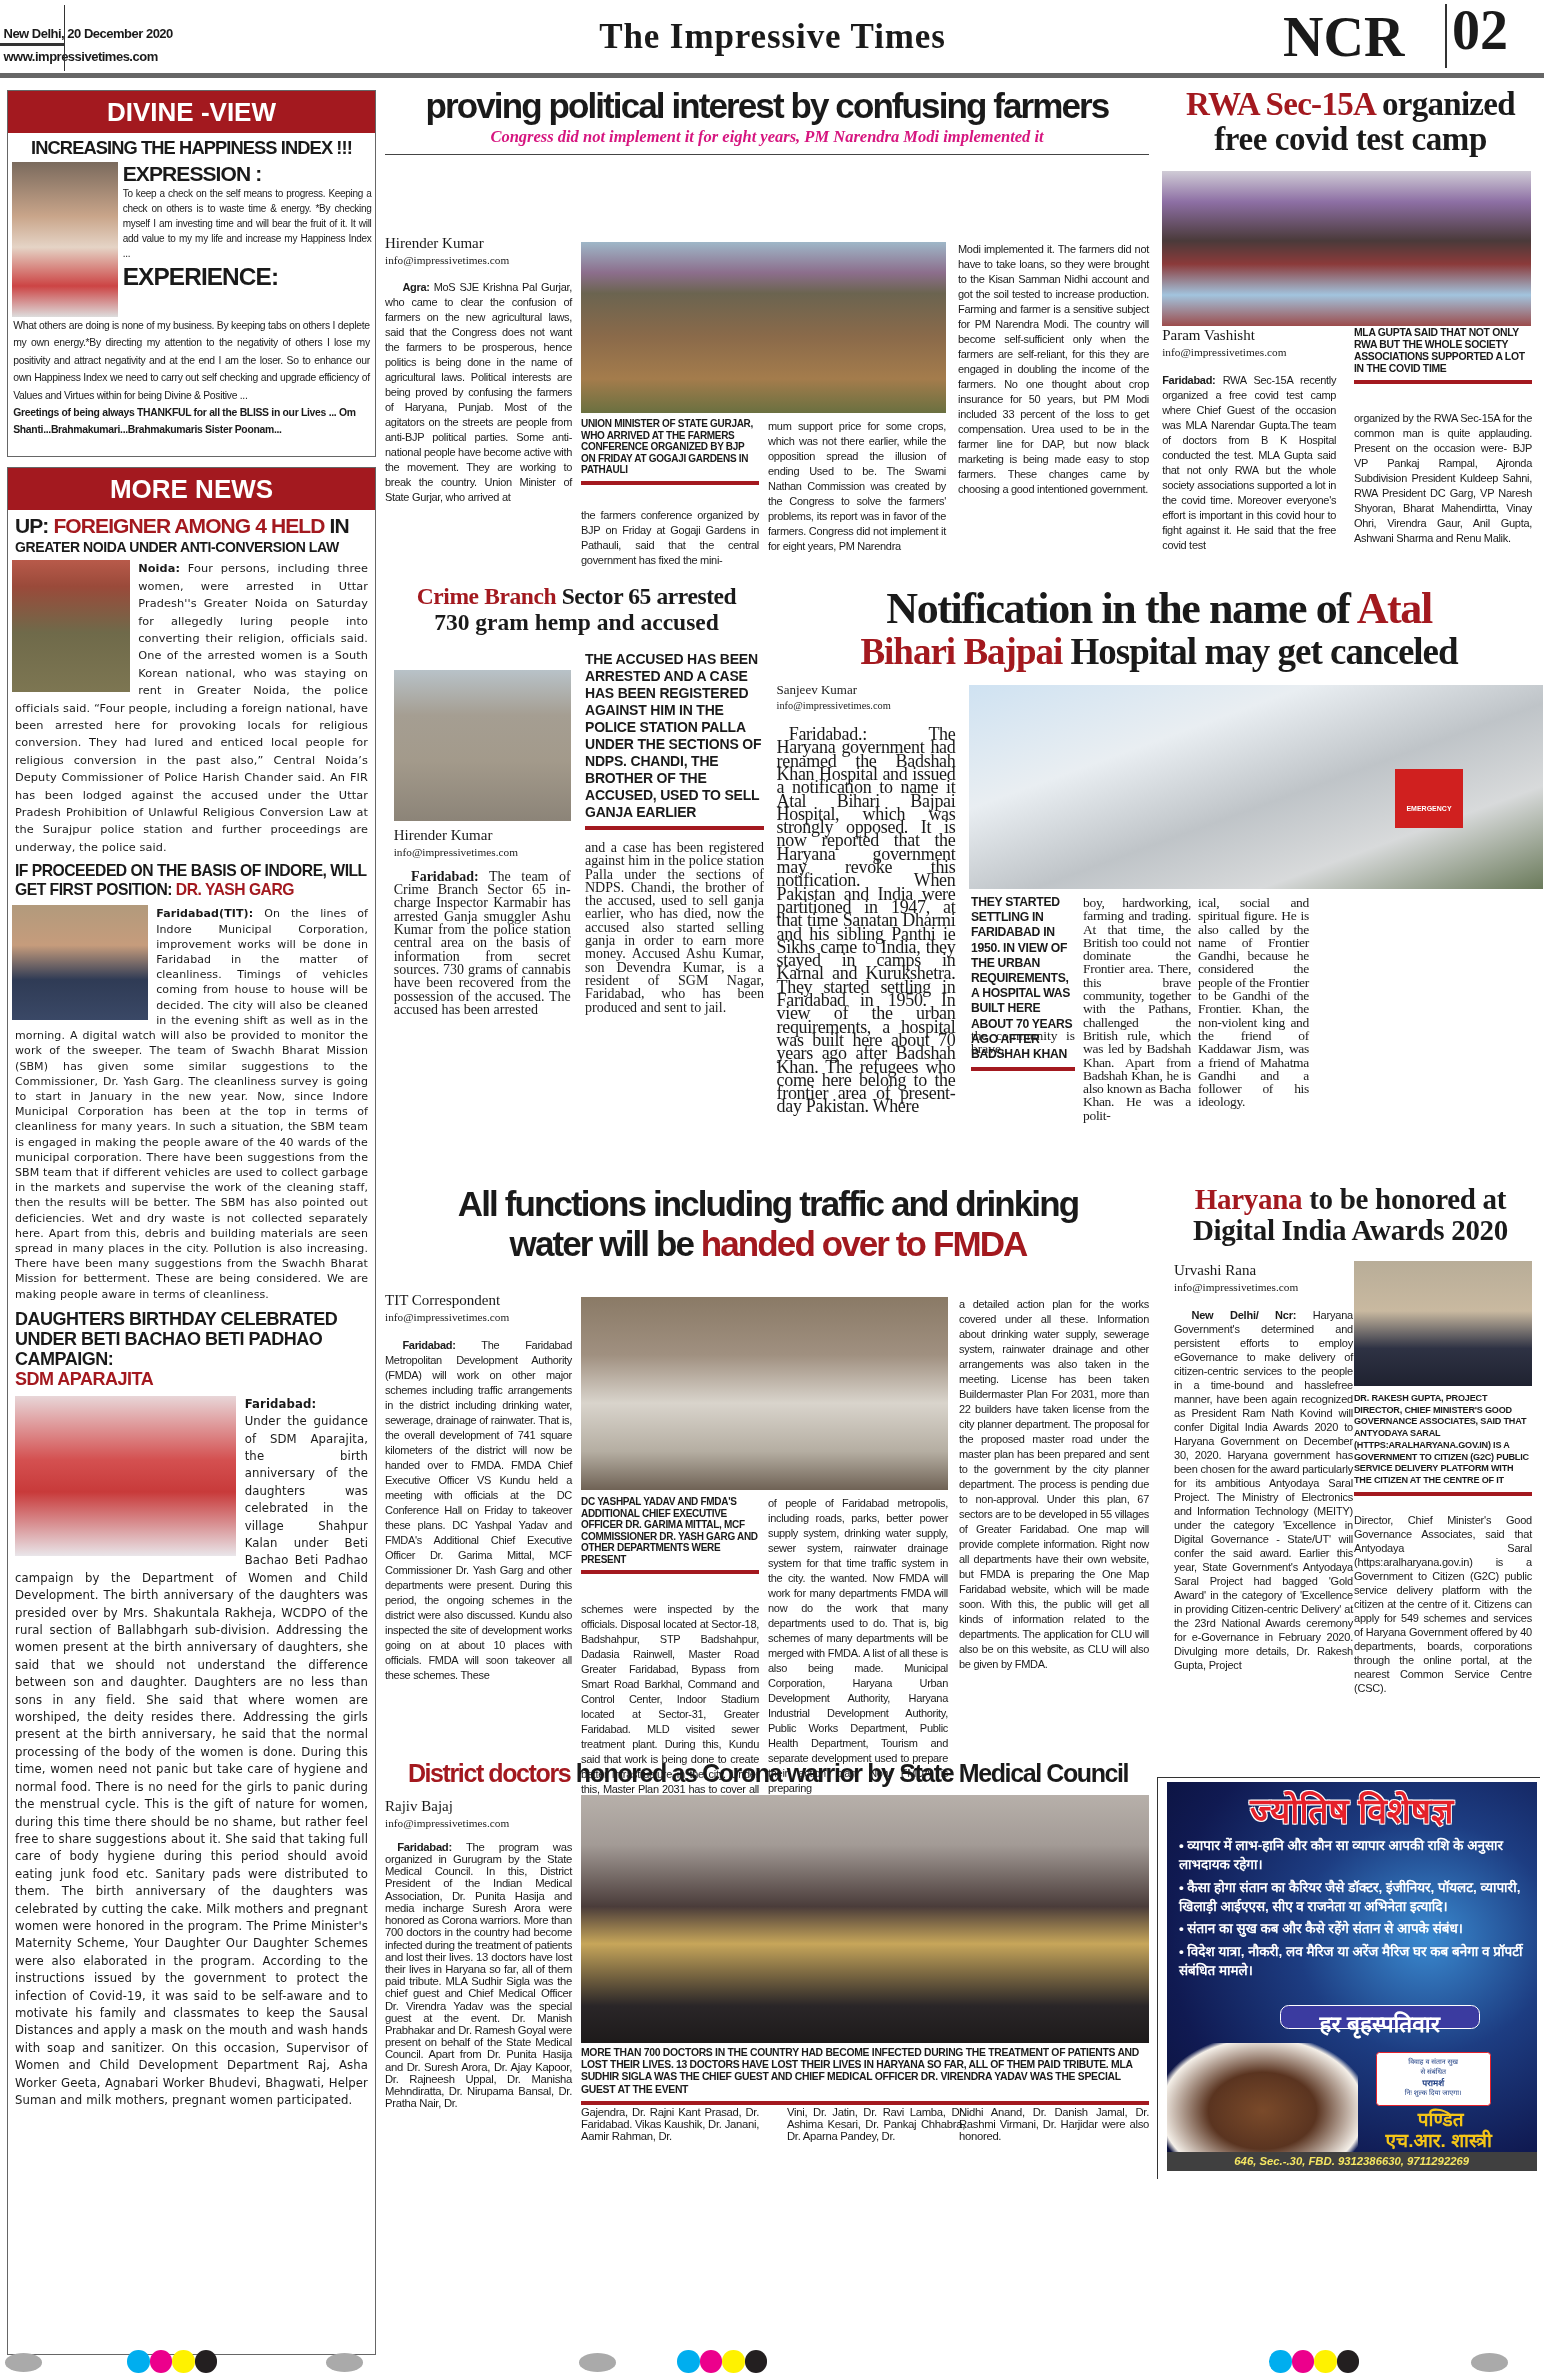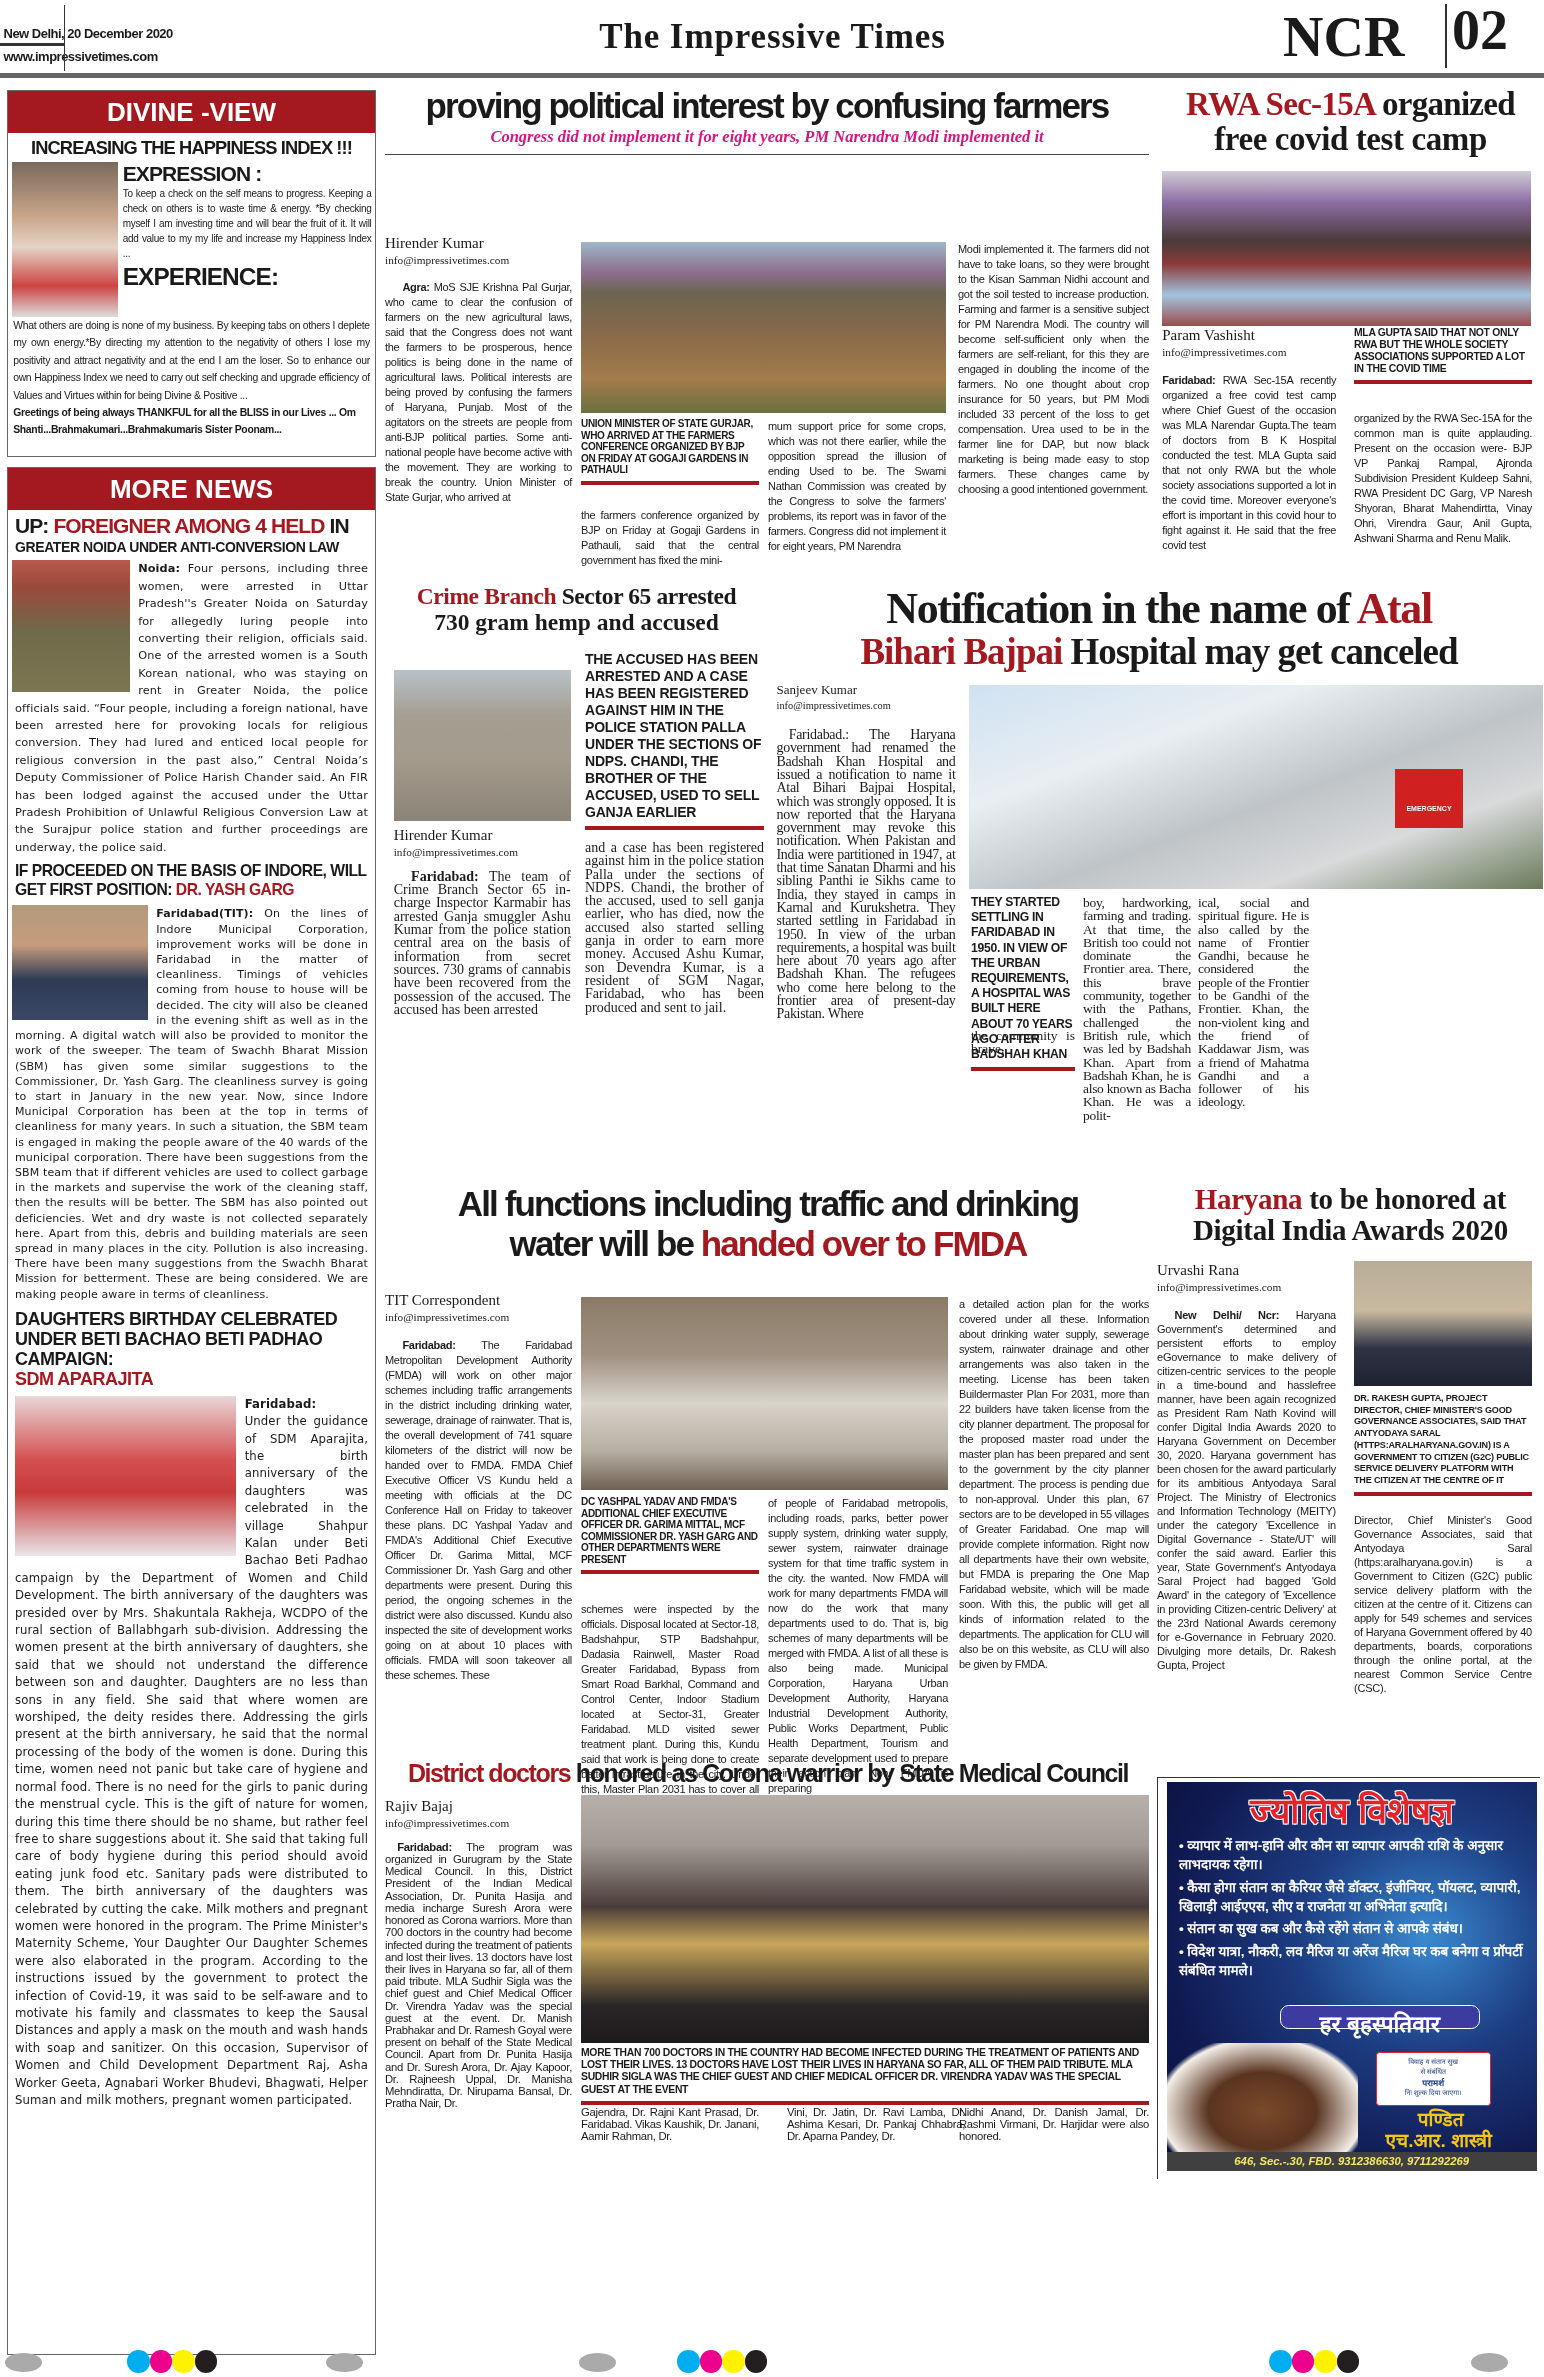--- a/index.html
+++ b/index.html
@@ -154,21 +154,21 @@
     <span>Notification in the name of </span><span class="red">Atal</span>
   </div>
   <div class="serif" style="font-weight:bold;font-size:37px;line-height:40px;text-align:center;letter-spacing:-1px;white-space:nowrap">
     <span class="red">Bihari Bajpai</span><span> Hospital may get canceled</span>
   </div>
   <div class="abs" style="left:3.5px;top:97px;width:179px">
     <div class="byline">
       <span class="n" style="font-size:13px">Sanjeev Kumar</span>
       <span class="e" style="font-size:10.4px">info@impressivetimes.com</span>
     </div>
-    <div class="body-sr" style="margin-top:17.4px;font-size:14px;line-height:13.3px;text-indent:12.2px;letter-spacing:-0.3px">
+    <div class="body-sr" style="margin-top:17.4px;font-size:18px;line-height:13.3px;text-indent:12.2px;letter-spacing:-0.3px">
       <span>Faridabad.:</span><span> The Haryana government had renamed the Badshah Khan Hospital and issued a notification to name it Atal Bihari Bajpai Hospital, which was strongly opposed. It is now reported that the Haryana government may revoke this notification. When Pakistan and India were partitioned in 1947, at that time Sanatan Dharmi and his sibling Panthi ie Sikhs came to India, they stayed in camps in Karnal and Kurukshetra. They started settling in Faridabad in 1950. In view of the urban requirements, a hospital was built here about 70 years ago after Badshah Khan. The refugees who come here belong to the frontier area of present-day Pakistan. Where</span>
     </div>
   </div>
   <div class="abs photo" style="left:196px;top:100px;width:574px;height:204px;background:linear-gradient(160deg,#cfe2f2 0%,#e9eef2 30%,#bfc4c8 55%,#d8dadb 75%,#6a7a5a 100%)">
     <div class="abs" style="left:426px;top:84px;width:68px;height:59px;background:#d0201f;color:#fff;font-size:7px;font-weight:bold;display:flex;align-items:flex-end;justify-content:center;padding-bottom:15.7px">
       <span>EMERGENCY</span>
     </div>
   </div>
   <div class="abs caption" style="left:198px;top:310px;width:104px;font-size:12.2px;line-height:15.2px;letter-spacing:-0.3px">THEY STARTED SETTLING IN FARIDABAD IN 1950. IN VIEW OF THE URBAN REQUIREMENTS, A HOSPITAL WAS BUILT HERE ABOUT 70 YEARS AGO AFTER BADSHAH KHAN</div>
   <div class="abs body-sr" style="left:198px;top:444px;width:104px;font-size:13.5px;line-height:13.3px">the community is brave,</div>
@@ -195,21 +195,21 @@
   <div class="abs body-s" style="left:196px;top:418px;width:178px">schemes were inspected by the officials. Disposal located at Sector-18, Badshahpur, STP Badshahpur, Dadasia Rainwell, Master Road Greater Faridabad, Bypass from Smart Road Barkhal, Command and Control Center, Indoor Stadium located at Sector-31, Greater Faridabad. MLD visited sewer treatment plant. During this, Kundu said that work is being done to create better infrastructure in the city. Under this, Master Plan 2031 has to cover all the needs</div>
   <div class="abs body-s" style="left:383px;top:312px;width:180px">of people of Faridabad metropolis, including roads, parks, better power supply system, drinking water supply, sewer system, rainwater drainage system for that time traffic system in the city. the wanted. Now FMDA will work for many departments FMDA will now do the work that many departments used to do. That is, big schemes of many departments will be merged with FMDA. A list of all these is also being made. Municipal Corporation, Haryana Urban Development Authority, Haryana Industrial Development Authority, Public Works Department, Public Health Department, Tourism and separate development used to prepare their action plan. Now FMDA is preparing</div>
   <div class="abs body-s" style="left:574px;top:113px;width:190px">a detailed action plan for the works covered under all these. Information about drinking water supply, sewerage system, rainwater drainage and other arrangements was also taken in the meeting. License has been taken Buildermaster Plan For 2031, more than 22 builders have taken license from the city planner department. The proposal for the proposed master road under the master plan has been prepared and sent to the government by the city planner department. The process is pending due to non-approval. Under this plan, 67 sectors are to be developed in 55 villages of Greater Faridabad. One map will provide complete information. Right now all departments have their own website, but FMDA is preparing the One Map Faridabad website, which will be made soon. With this, the public will get all kinds of information related to the departments. The application for CLU will also be on this website, as CLU will also be given by FMDA.</div>
 </div>
 
 <div class="abs" style="left:1157px;top:1184px;width:387px;height:557px">
   <div class="serif" style="font-weight:bold;font-size:29px;line-height:31px;text-align:center;white-space:nowrap;letter-spacing:-0.3px">
     <span class="red">Haryana</span><span> to be honored at</span>
   </div>
   <div class="serif" style="font-weight:bold;font-size:29px;line-height:31px;text-align:center;letter-spacing:-0.3px">Digital India Awards 2020</div>
-  <div class="abs" style="left:0;top:78px;width:179px">
+  <div class="abs" style="left:17px;top:78px;width:179px">
     <div class="byline">
       <span class="n">Urvashi Rana</span>
       <span class="e">info@impressivetimes.com</span>
     </div>
     <div class="body-s" style="margin-top:15.7px;font-size:11px;line-height:14px;letter-spacing:-0.2px;text-indent:17.4px">
       <b>New Delhi/ Ncr:</b><span> Haryana Government's determined and persistent efforts to employ eGovernance to make delivery of citizen-centric services to the people in a time-bound and hasslefree manner, have been again recognized as President Ram Nath Kovind will confer Digital India Awards 2020 to Haryana Government on December 30, 2020. Haryana government has been chosen for the award particularly for its ambitious Antyodaya Saral Project. The Ministry of Electronics and Information Technology (MEITY) under the category 'Excellence in Digital Governance - State/UT' will confer the said award. Earlier this year, State Government's Antyodaya Saral Project had bagged 'Gold Award' in the category of 'Excellence in providing Citizen-centric Delivery' at the 23rd National Awards ceremony for e-Governance in February 2020. Divulging more details, Dr. Rakesh Gupta, Project</span>
     </div>
   </div>
   <div class="abs photo" style="left:197px;top:77px;width:178px;height:125px;background:linear-gradient(180deg,#b8ad98 0%,#c9b9a0 40%,#2e3244 70%,#1f2230 100%)"></div>
   <div class="abs caption" style="left:197px;top:209px;width:178px;font-size:9.1px;line-height:11.7px;letter-spacing:-0.2px">DR. RAKESH GUPTA, PROJECT DIRECTOR, CHIEF MINISTER'S GOOD GOVERNANCE ASSOCIATES, SAID THAT ANTYODAYA SARAL (HTTPS:ARALHARYANA.GOV.IN) IS A GOVERNMENT TO CITIZEN (G2C) PUBLIC SERVICE DELIVERY PLATFORM WITH THE CITIZEN AT THE CENTRE OF IT</div>

